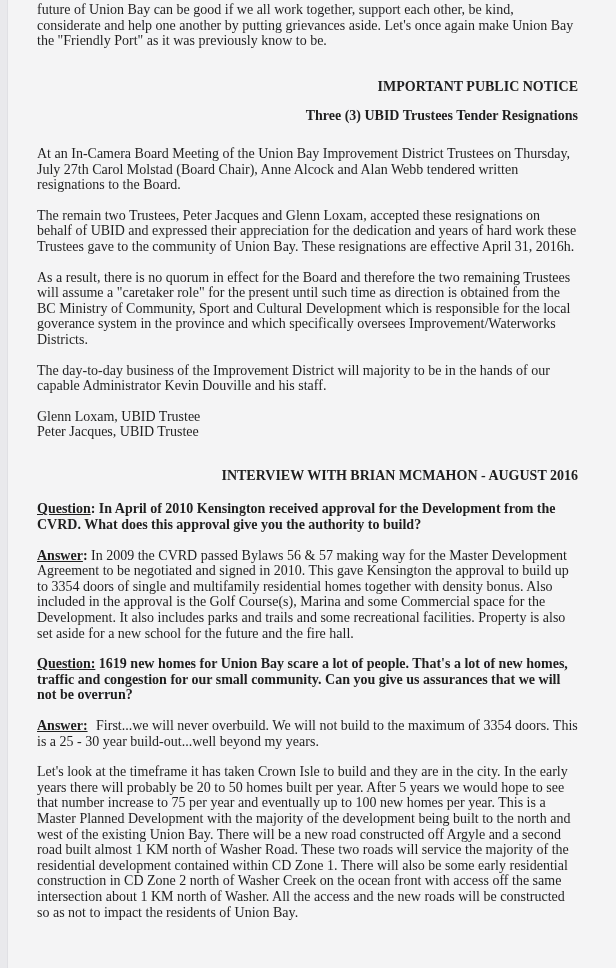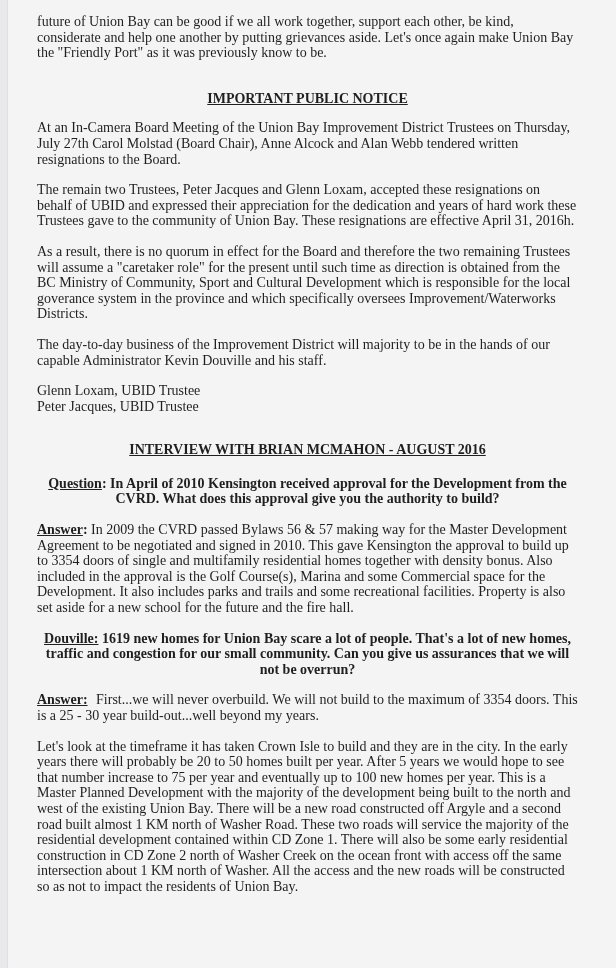--- a/index.html
+++ b/index.html
@@ -20,56 +20,56 @@
   .edge-strip {
     position: absolute;
     left: 0; top: 0; bottom: 0;
     width: 7px;
     background: #e9e9ec;
     border-right: 1px solid #e0e0e4;
   }
   .page {
     position: absolute;
     left: 37px;
-    top: 14px;
+    top: 2px;
     width: 541px;
   }
   .para { margin: 0 0 15px 0; }
   .intro { margin-bottom: 14px; }
   .heading {
-    text-align: center;
+    text-align: right;
     font-weight: bold;
     margin: 0 0 15px 0;
-    text-decoration: underline;
   }
   .heading-notice { margin: 30px 0 14px 0; }
   .heading-sub { margin: 0 0 22px 0; }
   .heading-interview { margin: 28px 0 18px 0; }
   .sig-block { margin: 0 0 14px 0; }
   .sig-line { display: block; }
-  .qa-question { font-weight: bold; margin: 0 0 15px 0; text-align: center; }
+  .qa-question { font-weight: bold; margin: 0 0 15px 0; }
   .qa-answer { margin: 0 0 15px 0; }
   .label-underline {
     font-weight: bold;
     text-decoration: underline;
   }
   .label-colon { font-weight: bold; }
   .answer-2 .label-underline { margin-right: 5px; }
 </style>
 </head>
 <body>
 
 <div class="edge-strip"></div>
 
 <div class="page">
 
   <p class="para intro">future of Union Bay can be good if we all work together, support each other, be kind, considerate and help one another by putting grievances aside. Let's once again make Union Bay the "Friendly Port" as it was previously know to be.</p>
 
   <p class="heading heading-notice">IMPORTANT PUBLIC NOTICE</p>
 
+  <p class="heading heading-sub">Three (3) UBID Trustees Tender Resignations</p>
 
   <p class="para">At an In-Camera Board Meeting of the Union Bay Improvement District Trustees on Thursday, July 27th Carol Molstad (Board Chair), Anne Alcock and Alan Webb tendered written resignations to the Board.</p>
 
   <p class="para">The remain two Trustees, Peter Jacques and Glenn Loxam, accepted these resignations on behalf of UBID and expressed their appreciation for the dedication and years of hard work these Trustees gave to the community of Union Bay. These resignations are effective April 31, 2016h.</p>
 
   <p class="para">As a result, there is no quorum in effect for the Board and therefore the two remaining Trustees will assume a "caretaker role" for the present until such time as direction is obtained from the BC Ministry of Community, Sport and Cultural Development which is responsible for the local goverance system in the province and which specifically oversees Improvement/Waterworks Districts.</p>
 
   <p class="para">The day-to-day business of the Improvement District will majority to be in the hands of our capable Administrator Kevin Douville and his staff.</p>
 
   <p class="para sig-block">
@@ -81,21 +81,21 @@
 
   <p class="qa-question">
     <span class="label-underline">Question</span><span>: In April of 2010 Kensington received approval for the Development from the CVRD. What does this approval give you the authority to build?</span>
   </p>
 
   <p class="qa-answer">
     <span class="label-underline">Answer</span><span class="label-colon">:</span><span> In 2009 the CVRD passed Bylaws 56 &amp; 57 making way for the Master Development Agreement to be negotiated and signed in 2010. This gave Kensington the approval to build up to 3354 doors of single and multifamily residential homes together with density bonus. Also included in the approval is the Golf Course(s), Marina and some Commercial space for the Development. It also includes parks and trails and some recreational facilities. Property is also set aside for a new school for the future and the fire hall.</span>
   </p>
 
   <p class="qa-question">
-    <span class="label-underline">Douville:</span><span> 1619 new homes for Union Bay scare a lot of people. That's a lot of new homes, traffic and congestion for our small community. Can you give us assurances that we will not be overrun?</span>
+    <span class="label-underline">Question:</span><span> 1619 new homes for Union Bay scare a lot of people. That's a lot of new homes, traffic and congestion for our small community. Can you give us assurances that we will not be overrun?</span>
   </p>
 
   <p class="qa-answer answer-2">
     <span class="label-underline">Answer:</span><span class="label-colon"></span><span> First...we will never overbuild. We will not build to the maximum of 3354 doors. This is a 25 - 30 year build-out...well beyond my years.</span>
   </p>
 
   <p class="para">Let's look at the timeframe it has taken Crown Isle to build and they are in the city. In the early years there will probably be 20 to 50 homes built per year. After 5 years we would hope to see that number increase to 75 per year and eventually up to 100 new homes per year. This is a Master Planned Development with the majority of the development being built to the north and west of the existing Union Bay. There will be a new road constructed off Argyle and a second road built almost 1 KM north of Washer Road. These two roads will service the majority of the residential development contained within CD Zone 1. There will also be some early residential construction in CD Zone 2 north of Washer Creek on the ocean front with access off the same intersection about 1 KM north of Washer. All the access and the new roads will be constructed so as not to impact the residents of Union Bay.</p>
 
 </div>
 

